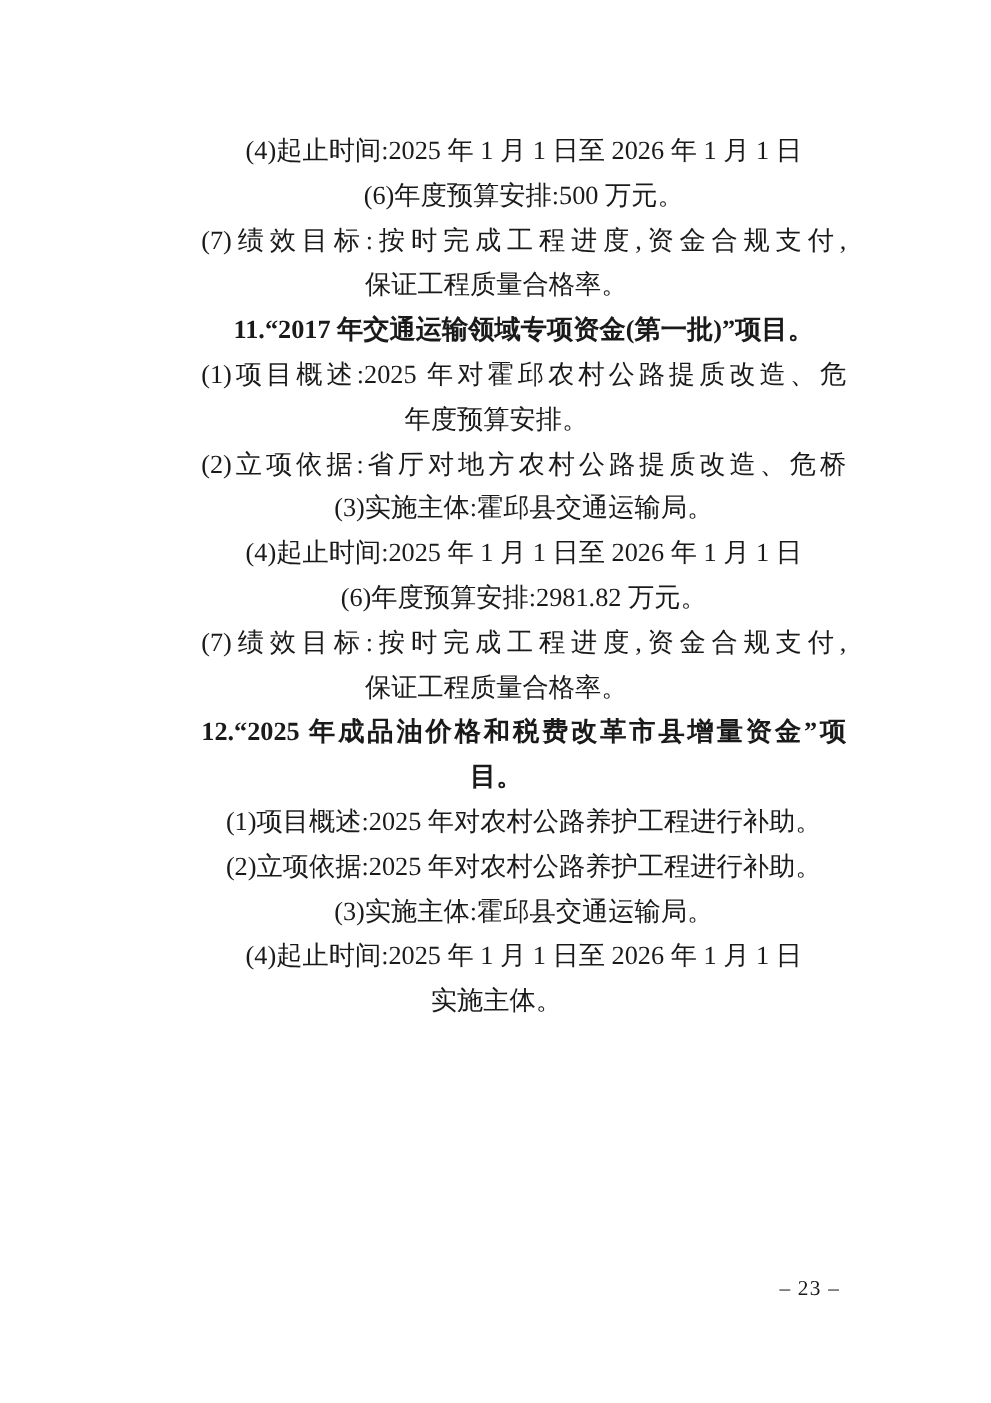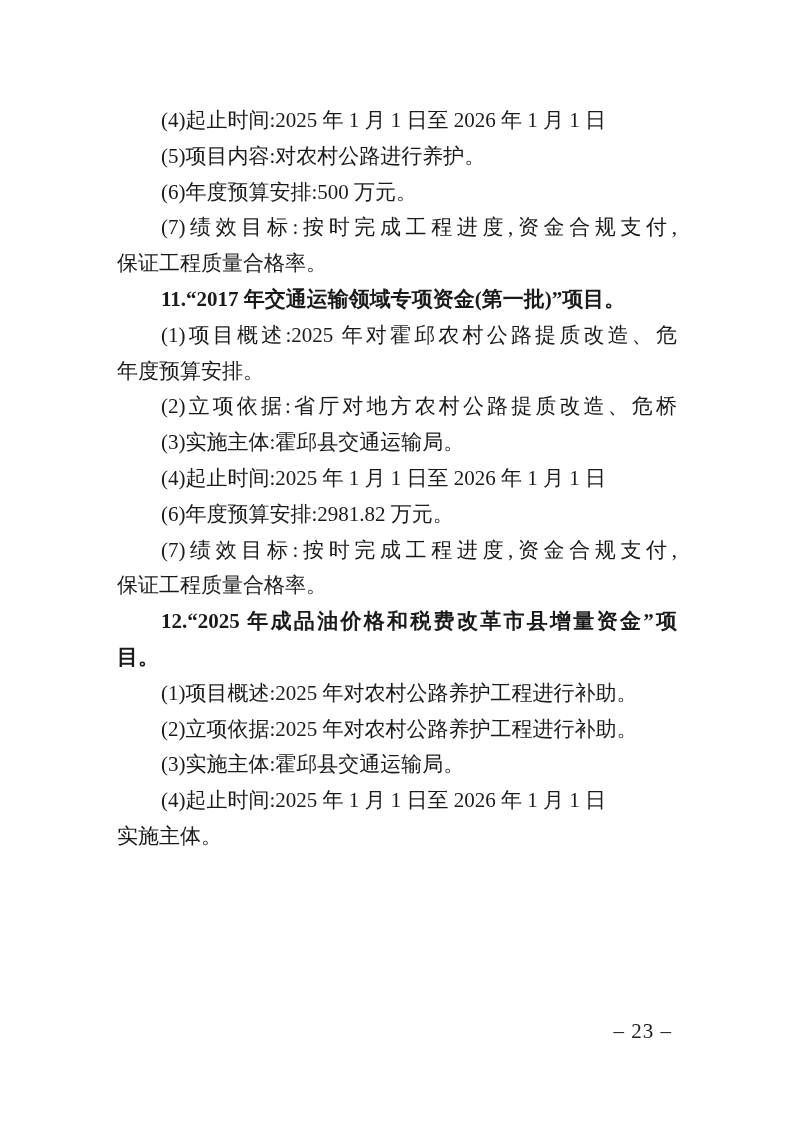--- a/index.html
+++ b/index.html
@@ -21,49 +21,48 @@
     left: 117px;
     top: 103px;
     width: 560px;
   }
   .line {
     font-size: 21px;
     line-height: 35.8px;
     height: 35.8px;
     overflow: hidden;
     white-space: nowrap;
-    text-align: left;
+    text-align: center;
   }
   .line.indent {
     text-indent: 44px;
   }
   .line.fill {
     white-space: normal;
     text-align: justify;
     text-align-last: justify;
   }
   .line.heading {
     font-weight: bold;
   }
   .page-number {
     position: absolute;
     top: 1019px;
     right: 121px;
-    font-size: 21px;
+    font-size: 17px;
     line-height: 24px;
     letter-spacing: 1px;
   }
 </style>
 </head>
 <body>
 
 <div class="page">
   <div class="doc-content">
       <div class="line indent">(4)起止时间:2025 年 1 月 1 日至 2026 年 1 月 1 日</div>
-      <div class="line indent">(5)项目内容:对农村公路进行养护。</div>
       <div class="line indent">(6)年度预算安排:500 万元。</div>
       <div class="line indent fill">(7)绩效目标:按时完成工程进度,资金合规支付,</div>
       <div class="line">保证工程质量合格率。</div>
       <div class="line indent heading">11.“2017 年交通运输领域专项资金(第一批)”项目。</div>
       <div class="line indent fill">(1)项目概述:2025 年对霍邱农村公路提质改造、危</div>
       <div class="line">年度预算安排。</div>
       <div class="line indent fill">(2)立项依据:省厅对地方农村公路提质改造、危桥</div>
       <div class="line indent">(3)实施主体:霍邱县交通运输局。</div>
       <div class="line indent">(4)起止时间:2025 年 1 月 1 日至 2026 年 1 月 1 日</div>
       <div class="line indent">(6)年度预算安排:2981.82 万元。</div>

